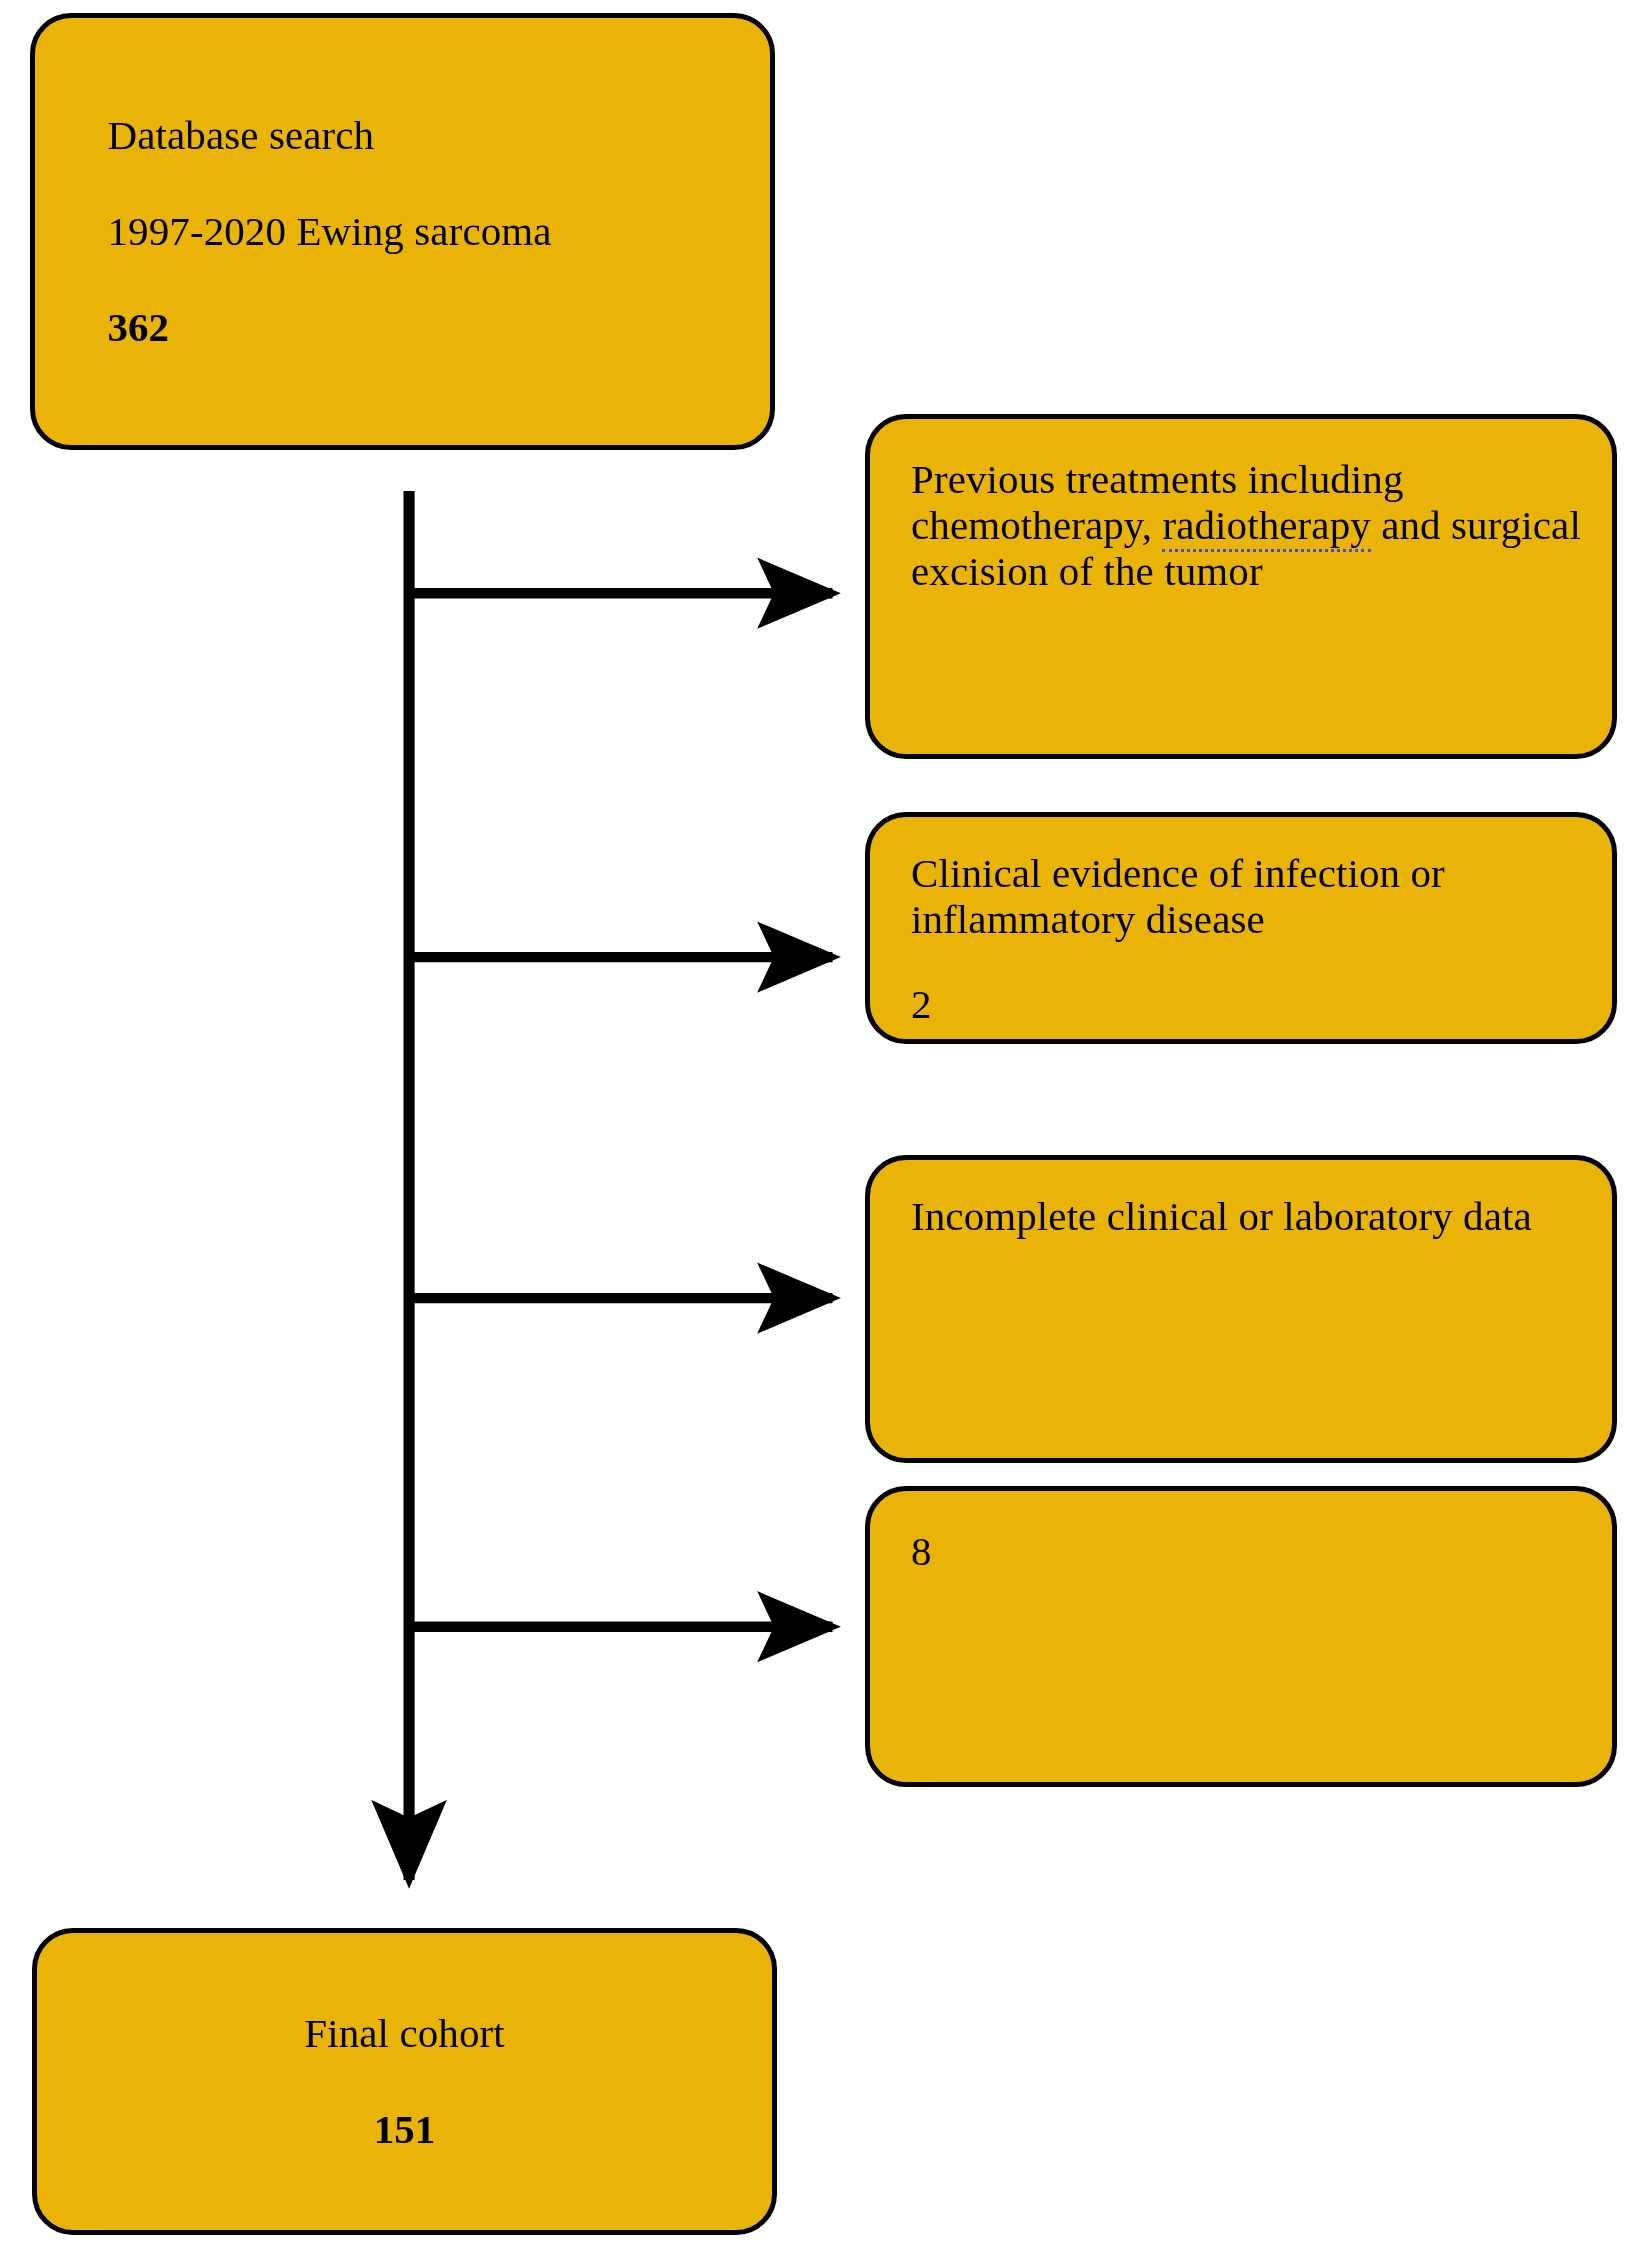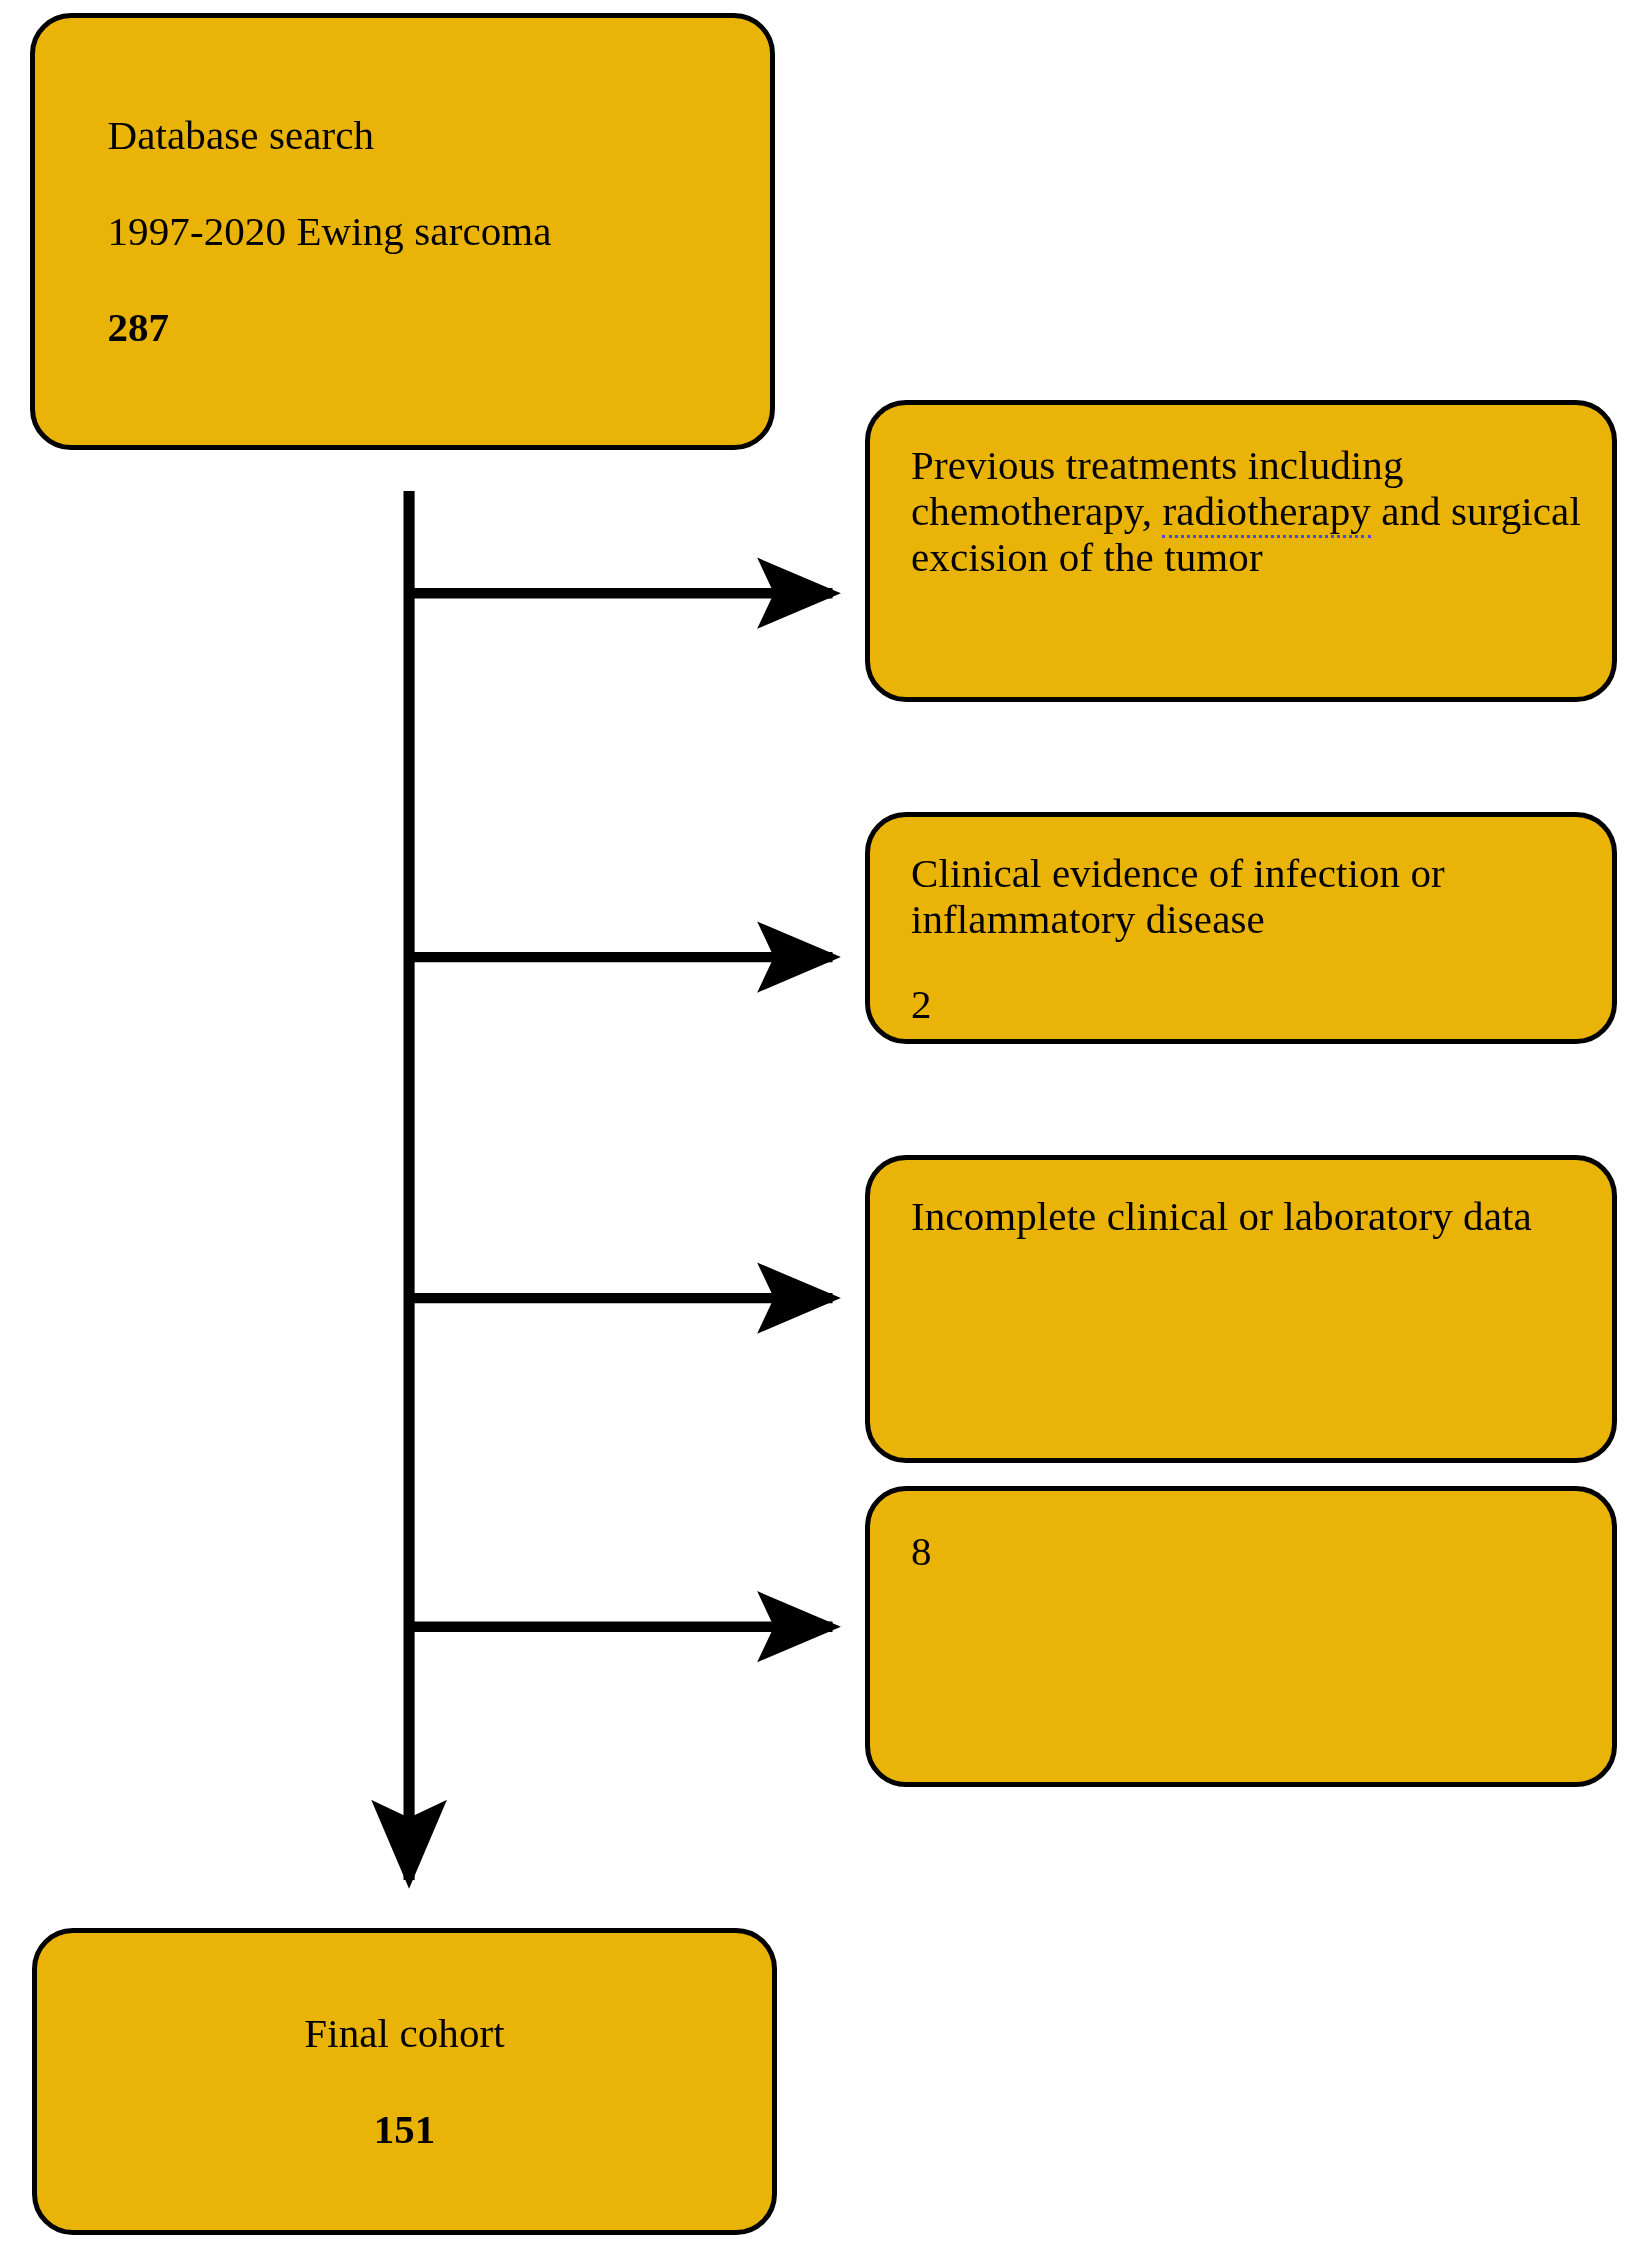--- a/index.html
+++ b/index.html
@@ -64,21 +64,21 @@
     left: 0; right: 0;
     align-items: center;
     text-align: center;
   }
 
   
   .excl {
     left: 865px;
     width: 752px;
   }
-  #box-excl-0 { top: 400px;  height: 302px; }
+  #box-excl-0 { top: 414px;  height: 345px; }
   #box-excl-1 { top: 812px; height: 232px; }
   #box-excl-2 { top: 1155px; height: 308px; }
   #box-excl-3 { top: 1486px; height: 301px; }
 
   .excl .node-inner { left: 41px; right: 23.6px; justify-content: flex-start; }
   .excl .excl-text { margin-top: 34px; }
   #box-excl-0 .excl-text { margin-top: 38px; }
   .excl .excl-count { margin-top: 29px; }
   #box-excl-0 .excl-count { margin-top: 31px; }
   #box-excl-1 .excl-count { margin-top: 39px; }
@@ -112,21 +112,21 @@
     <line x1="625" y1="1983" x2="1272" y2="1983" stroke="#000000" stroke-width="16" marker-end="url(#ah)"></line>
     <line x1="625" y1="2485" x2="1272" y2="2485" stroke="#000000" stroke-width="16" marker-end="url(#ah)"></line>
   </svg>
 
   <div class="node" id="box-search">
     <div class="node-inner">
       <div class="line">Database search</div>
       <div class="gap-md"></div>
       <div class="line">1997-2020 Ewing sarcoma</div>
       <div class="gap-md"></div>
-      <div class="count bold">287</div>
+      <div class="count bold">362</div>
     </div>
   </div>
 
   <div class="node excl" id="box-excl-0">
     <div class="node-inner">
       <div class="line excl-text"><span>Previous treatments including chemotherapy, </span><span class="spell">radiotherapy</span><span> and surgical excision of the tumor</span></div>
     </div>
   </div>
 
   <div class="node excl" id="box-excl-1">

